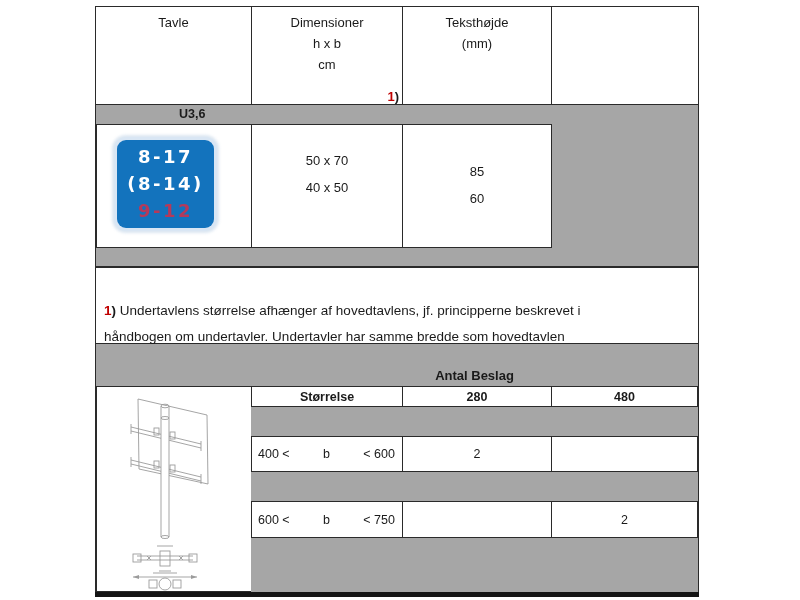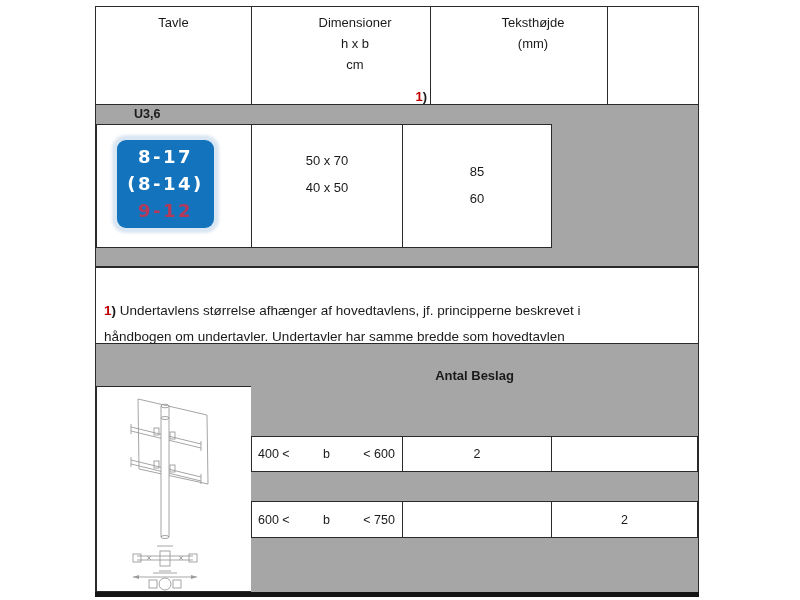--- a/index.html
+++ b/index.html
@@ -5,36 +5,36 @@
   html,body{margin:0;padding:0;}
   body{
     width:800px;height:600px;position:relative;overflow:hidden;
     background:#ffffff;color:#1a1a1a;
     font-family:"Liberation Sans", sans-serif;
   }
   .page{
     position:absolute;left:95px;top:6px;width:602px;height:590px;
     border:1px solid #2a2a2a;border-bottom:none;background:#fff;
   }
-  .abs{position:absolute;box-sizing:border-box;gap:28px;}
+  .abs{position:absolute;box-sizing:border-box;}
 
   
   .top-table{left:0;top:0;width:602px;height:98px;display:flex;background:#fff;border-bottom:1px solid #2a2a2a;}
   .tt-cell{box-sizing:border-box;text-align:center;padding-top:5px;font-size:13px;line-height:21px;position:relative;}
   .tt-c1{width:156px;border-right:1px solid #2a2a2a;}
   .tt-c2{width:151px;border-right:1px solid #2a2a2a;}
   .tt-c3{width:149px;border-right:1px solid #2a2a2a;}
   .tt-c4{flex:1;}
   .marker{position:absolute;right:3px;bottom:1px;font-weight:bold;font-size:13px;line-height:13px;}
   .marker-num{color:var(--marker-red,#c00000);}
   .marker-paren{color:#1a1a1a;}
 
   
   .band-u36{left:0;top:98px;width:602px;height:19px;background:var(--band-gray,#a6a6a6);
-    font-weight:bold;font-size:12.5px;line-height:19px;padding-left:38px;}
+    font-weight:bold;font-size:12.5px;line-height:19px;padding-left:83px;}
 
   
   .sign-row{left:0;top:117px;width:602px;height:142px;background:var(--band-gray,#a6a6a6);}
   .white-cell{position:absolute;top:0;height:124px;background:#fff;border:1px solid #2a2a2a;box-sizing:border-box;}
   .cell-sign{left:0;width:156px;}
   .cell-dim{left:155px;width:152px;text-align:center;padding-top:22px;line-height:27px;font-size:13px;}
   .cell-th{left:306px;width:150px;text-align:center;padding-top:33px;line-height:27px;font-size:13px;}
   .sign{
     position:absolute;left:20px;top:15px;width:97px;height:88px;box-sizing:border-box;
     background:var(--sign-blue,#1373bd);border-radius:9px;
@@ -180,20 +180,25 @@
           <path d="M36,190 l6,-2 l0,4 z" fill="#9b9b9b" stroke="none"></path>
           <path d="M100,190 l-6,-2 l0,4 z" fill="#9b9b9b" stroke="none"></path>
           <circle cx="68" cy="197" r="6"></circle>
           <rect x="52" y="193" width="8" height="8"></rect>
           <rect x="76" y="193" width="8" height="8"></rect>
         </g>
       </svg>
     </div>
 
     <div class="rows-region">
+      <div class="brow brow-hdr">
+        <div class="bcell bc-hlabel">Størrelse</div>
+        <div class="bcell bc-mid">280</div>
+        <div class="bcell bc-last">480</div>
+      </div>
 
       <div class="brow brow-1">
         <div class="bcell bc-label">
           <span>400 &lt;</span>
           <span>b</span>
           <span>&lt; 600</span>
         </div>
         <div class="bcell bc-mid">2</div>
         <div class="bcell bc-last"></div>
       </div>

